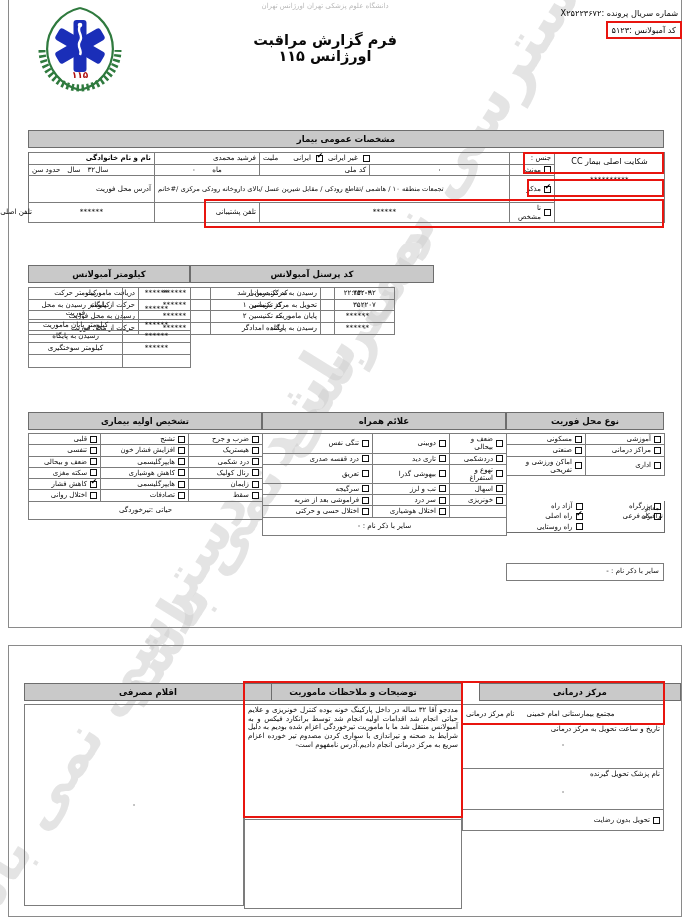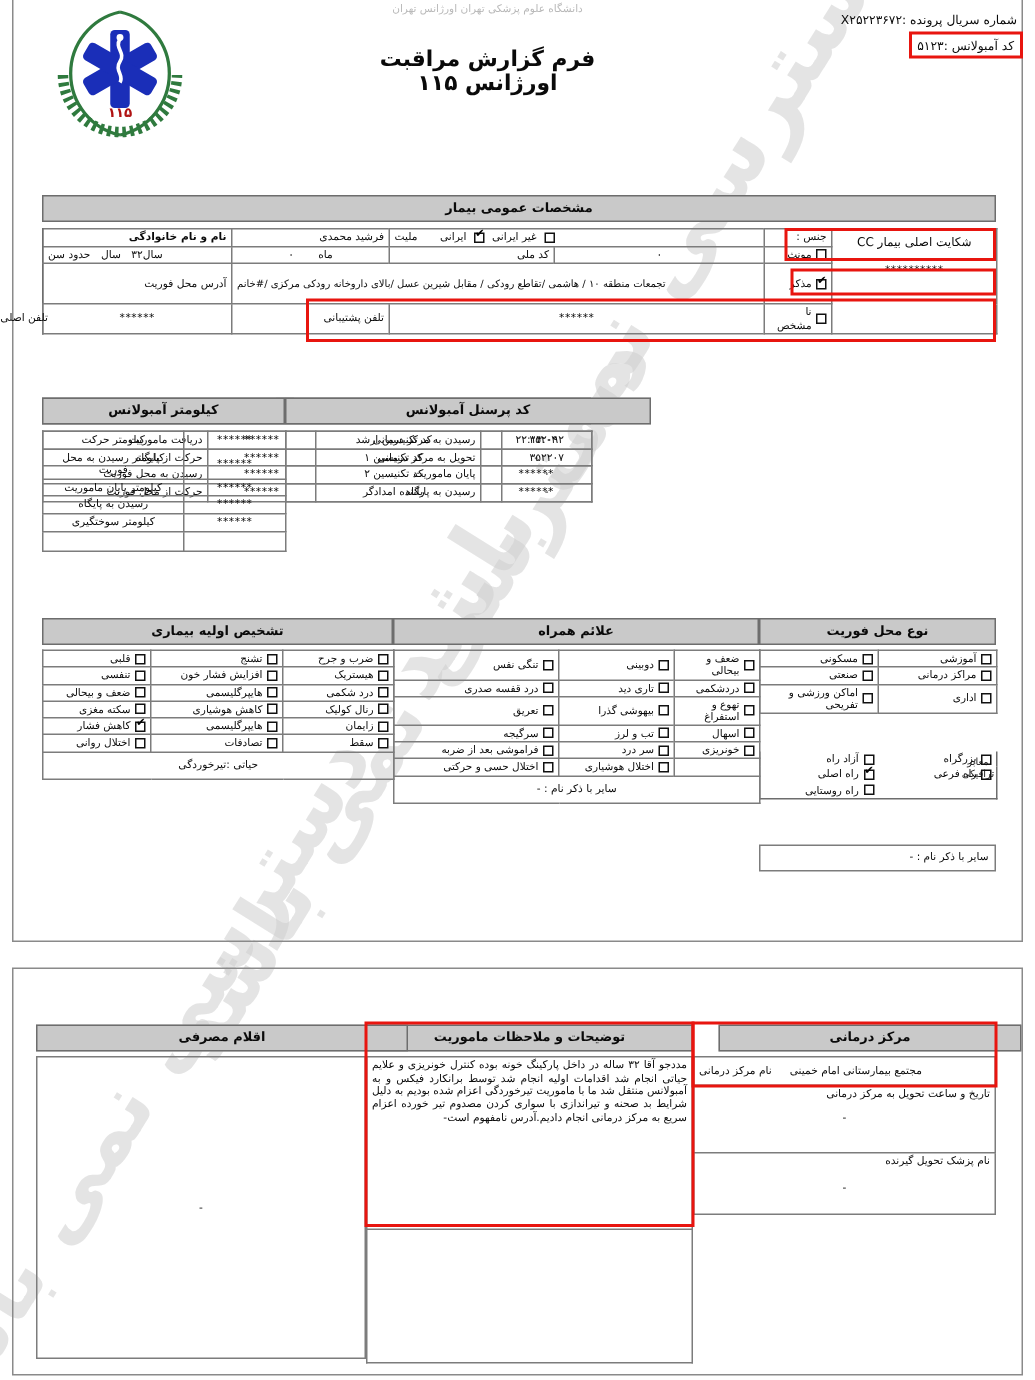--- a/index.html
+++ b/index.html
@@ -691,20 +691,28 @@
           <div style="text-align:right;line-height:1.25">تاریخ و ساعت تحویل به مرکز درمانی</div>
           <div style="text-align:center;margin-top:7px">-</div>
         </td>
       </tr>
       <tr>
         <td style="height:38px;vertical-align:top">
           <div style="">نام پزشک تحویل گیرنده</div>
           <div style="text-align:center;margin-top:9px">-</div>
         </td>
       </tr>
+      <tr>
+        <td style="height:18px">
+          <div class="chkcell">
+              <span class="cb"></span>
+            <span class="t ctr">تحویل بدون رضایت</span>
+            </div>
+        </td>
+      </tr>
     </tbody>
   </table>
 
   <table class="tbl" style="left:244px;top:704px;width:218px;height:198px;">
     <tbody>
       <tr>
         <td style="height:112px;vertical-align:top" class="note-text">مددجو آقا ۳۲ ساله در داخل پارکینگ خونه بوده کنترل خونریزی و علایم حیاتی انجام شد اقدامات اولیه انجام شد توسط برانکارد فیکس و به آمبولانس منتقل شد ما با ماموریت تیرخوردگی اعزام شده بودیم به دلیل شرایط بد صحنه و تیراندازی با سواری کردن مصدوم تیر خورده اعزام سریع به مرکز درمانی انجام دادیم.آدرس نامفهوم است-</td>
       </tr>
       <tr>
         <td style="height:86px"></td>

